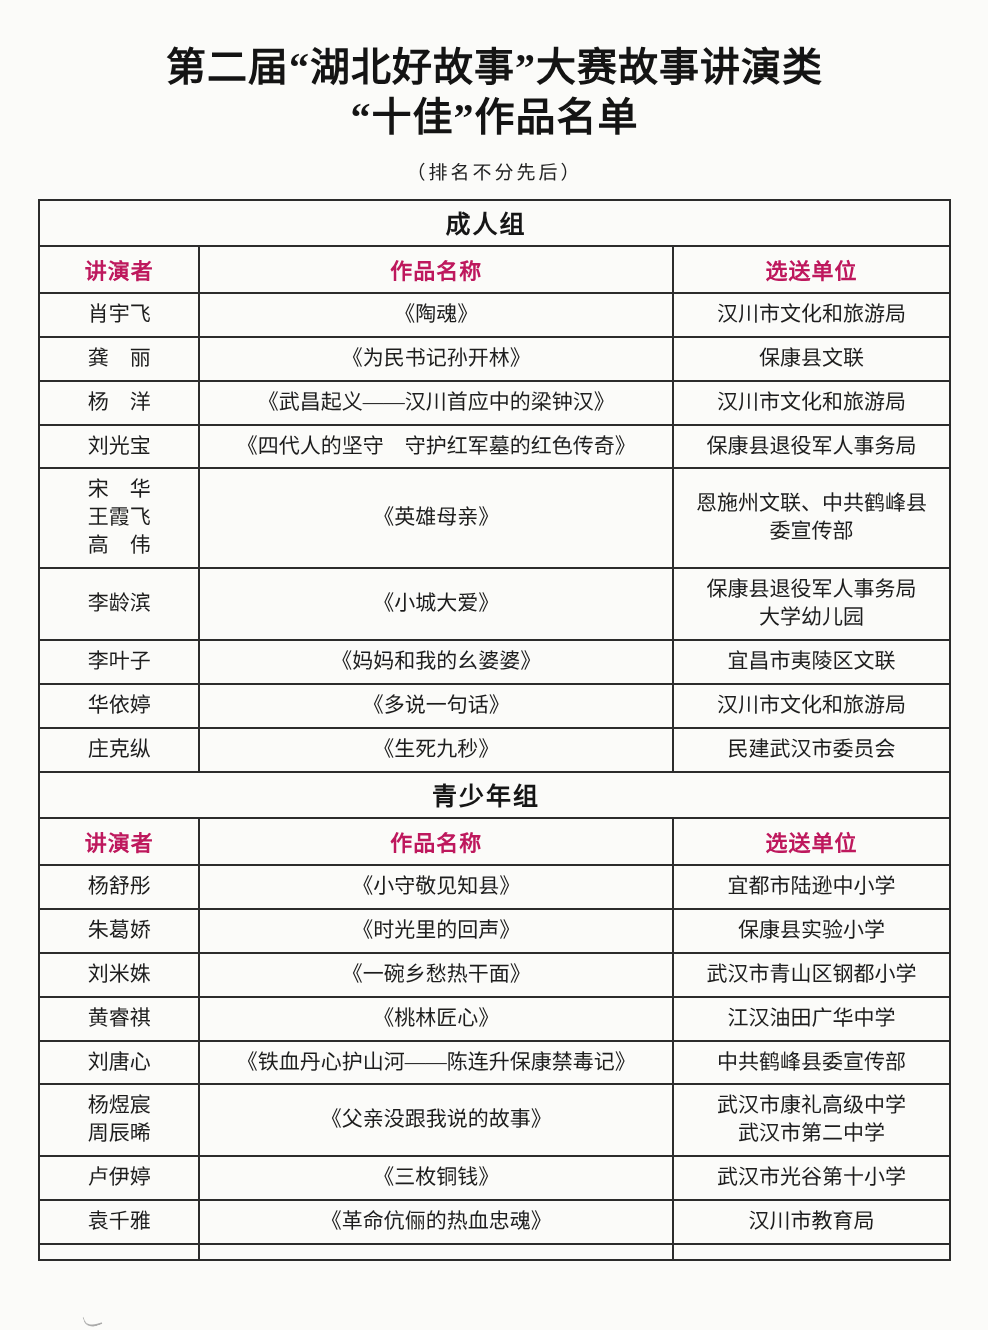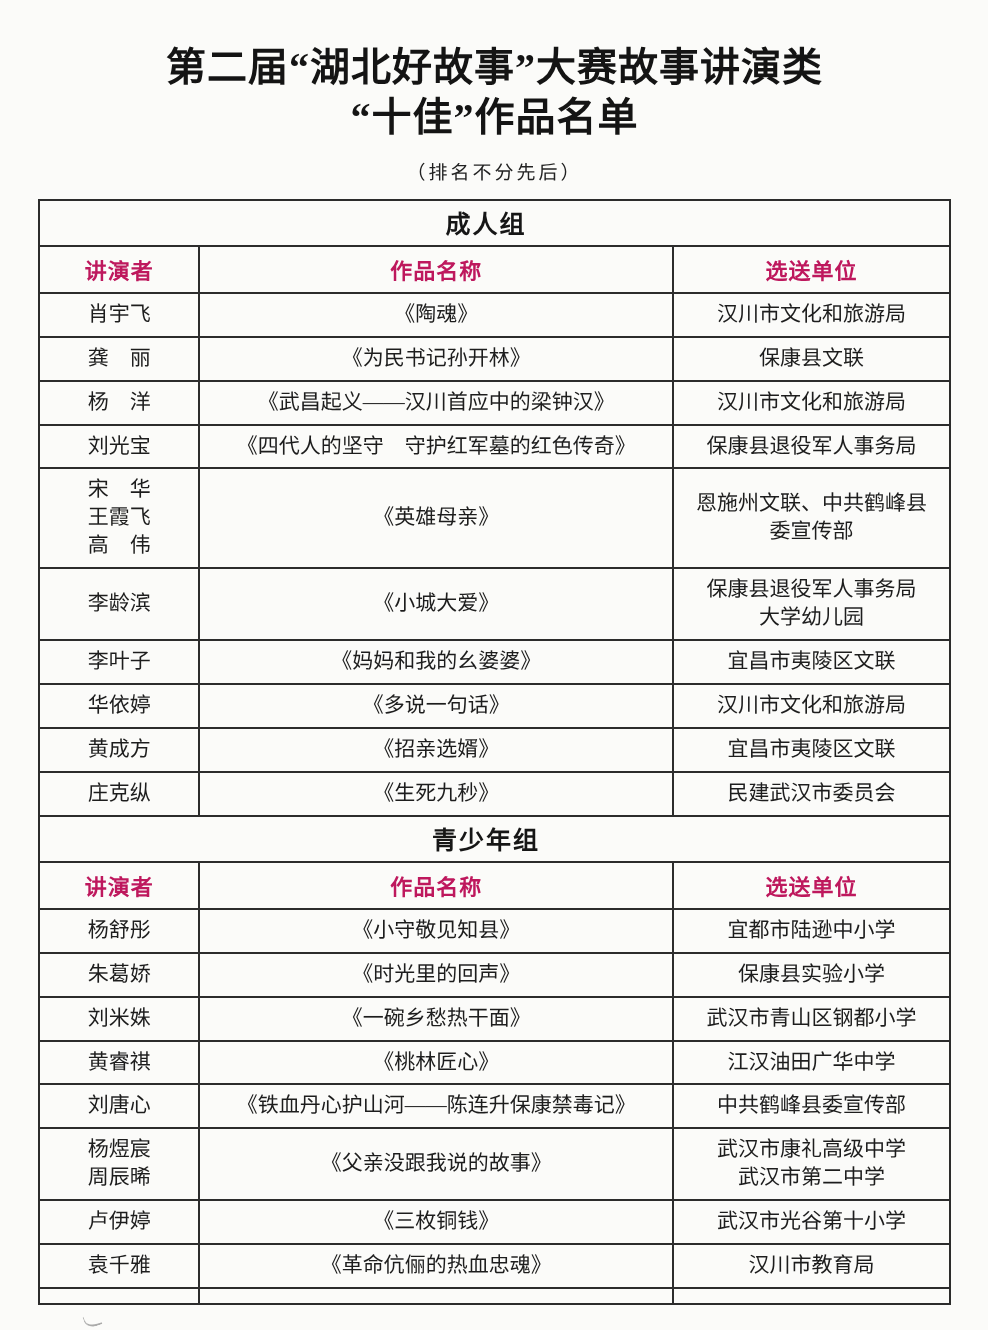--- a/index.html
+++ b/index.html
@@ -191,31 +191,20 @@
           </td>
           <td>
             <div class="line">《多说一句话》</div>
           </td>
           <td>
             <div class="line">汉川市文化和旅游局</div>
           </td>
         </tr>
         <tr class="data-row">
           <td>
-            <div class="line">黄成方</div>
-          </td>
-          <td>
-            <div class="line">《招亲选婿》</div>
-          </td>
-          <td>
-            <div class="line">宜昌市夷陵区文联</div>
-          </td>
-        </tr>
-        <tr class="data-row">
-          <td>
             <div class="line">庄克纵</div>
           </td>
           <td>
             <div class="line">《生死九秒》</div>
           </td>
           <td>
             <div class="line">民建武汉市委员会</div>
           </td>
         </tr>
         <tr class="group-row">

